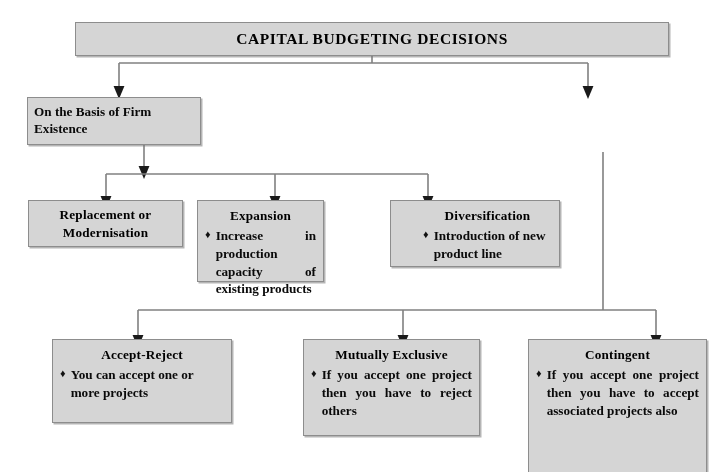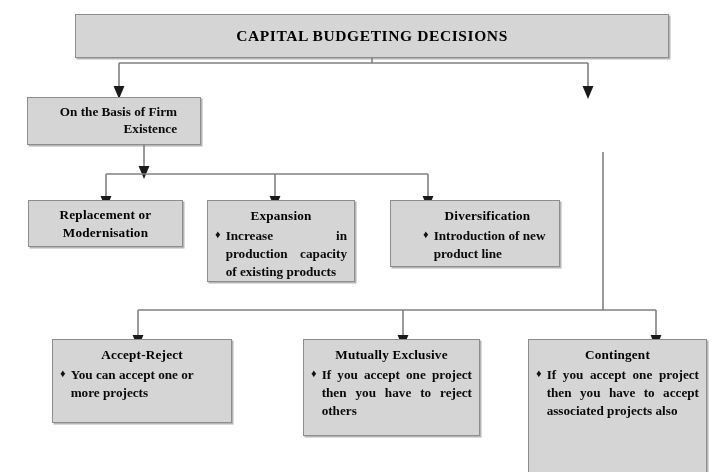--- a/index.html
+++ b/index.html
@@ -44,22 +44,22 @@
     justify-content: center;
     font-size: 15.5px;
     letter-spacing: 0.6px;
   }
   .lvl2 {
     display: flex;
     align-items: center;
     justify-content: center;
     font-size: 13.2px;
     line-height: 1.28;
-    text-align: right;
-    padding: 4px 23px;
+    text-align: left;
+    padding: 4px 6px;
   }
   .lvl3 {
     padding: 6px 7px 7px 7px;
     font-size: 13.2px;
     line-height: 1.3;
   }
   .lvl3 .node-title {
     font-size: 13.2px;
     margin-bottom: 3px;
   }
@@ -121,34 +121,34 @@
       <path d="M428,174 L428,198" marker-end="url(#arrow)"></path>
 
       <path d="M603,152 L603,310"></path>
       <path d="M138,310 L656,310"></path>
       <path d="M138,310 L138,337" marker-end="url(#arrow)"></path>
       <path d="M403,310 L403,337" marker-end="url(#arrow)"></path>
       <path d="M656,310 L656,337" marker-end="url(#arrow)"></path>
     </g>
   </svg>
 
-  <div class="node root-node node-title" style="left:75px; top:14px; width:594px; height:44px;">
+  <div class="node root-node node-title" style="left:75px; top:22px; width:594px; height:34px;">
     <span>CAPITAL BUDGETING DECISIONS</span>
   </div>
 
   <div class="node lvl2" style="left:27px; top:97px; width:174px; height:48px;">
     <span>On the Basis of Firm Existence</span>
   </div>
 
 
   <div class="node plain-center" style="left:28px; top:200px; width:155px; height:47px;">
     <span class="node-title">Replacement or Modernisation</span>
   </div>
 
-  <div class="node lvl3" style="left:207px; top:200px; width:148px; height:82px;">
+  <div class="node lvl3" style="left:197px; top:200px; width:127px; height:82px;">
     <div class="node-title">Expansion</div>
     <div class="bullet-row">
       <span class="bullet-glyph">♦</span>
       <span class="bullet-text">Increase in production capacity of existing products</span>
     </div>
   </div>
 
   <div class="node lvl3" style="left:390px; top:200px; width:170px; height:67px;padding-left:32px;">
     <div class="node-title">Diversification</div>
     <div class="bullet-row">

